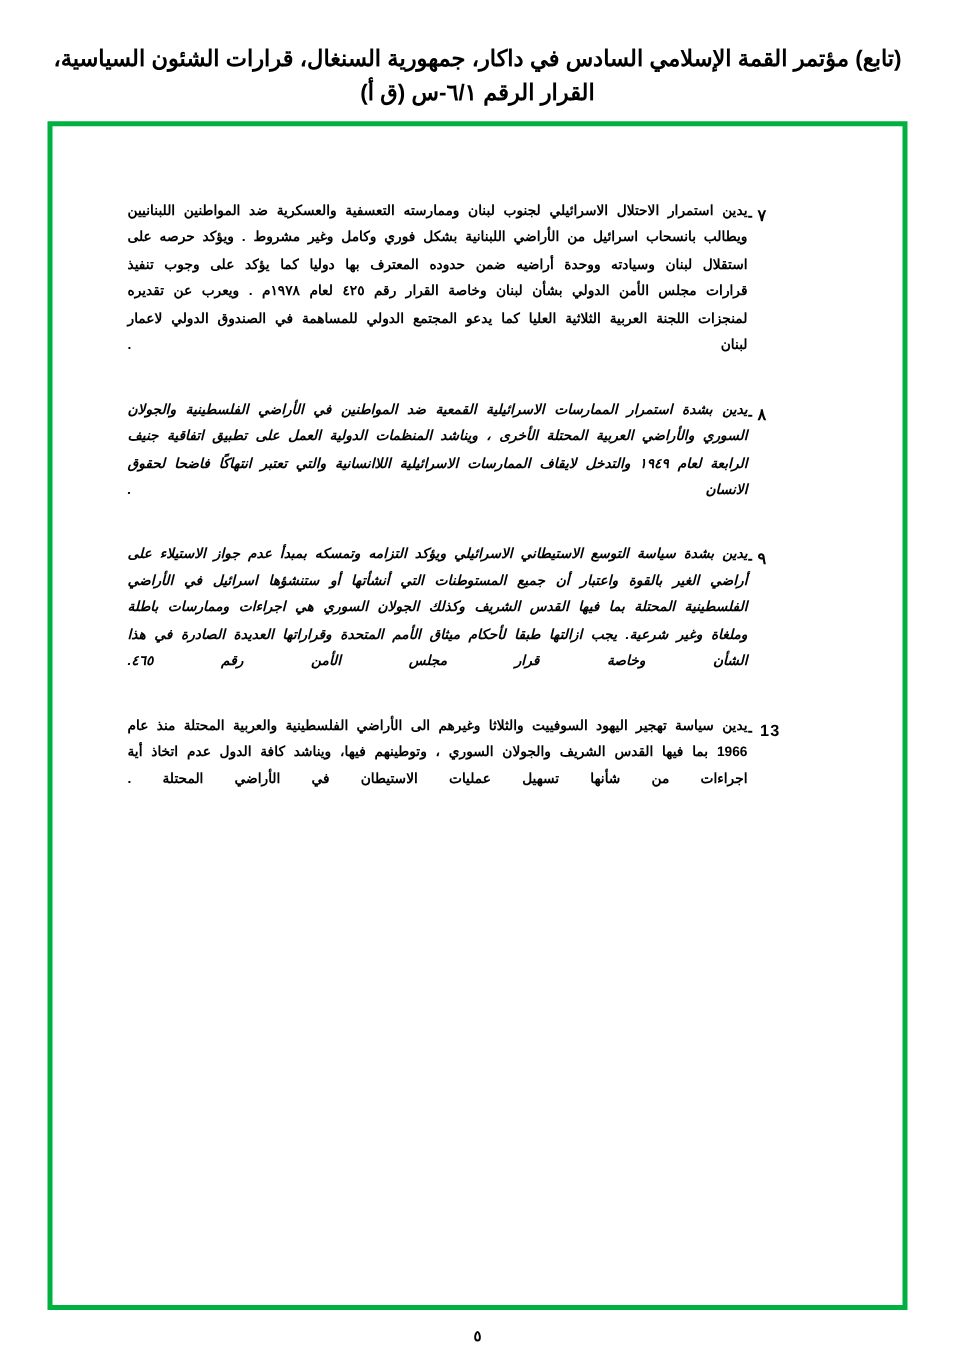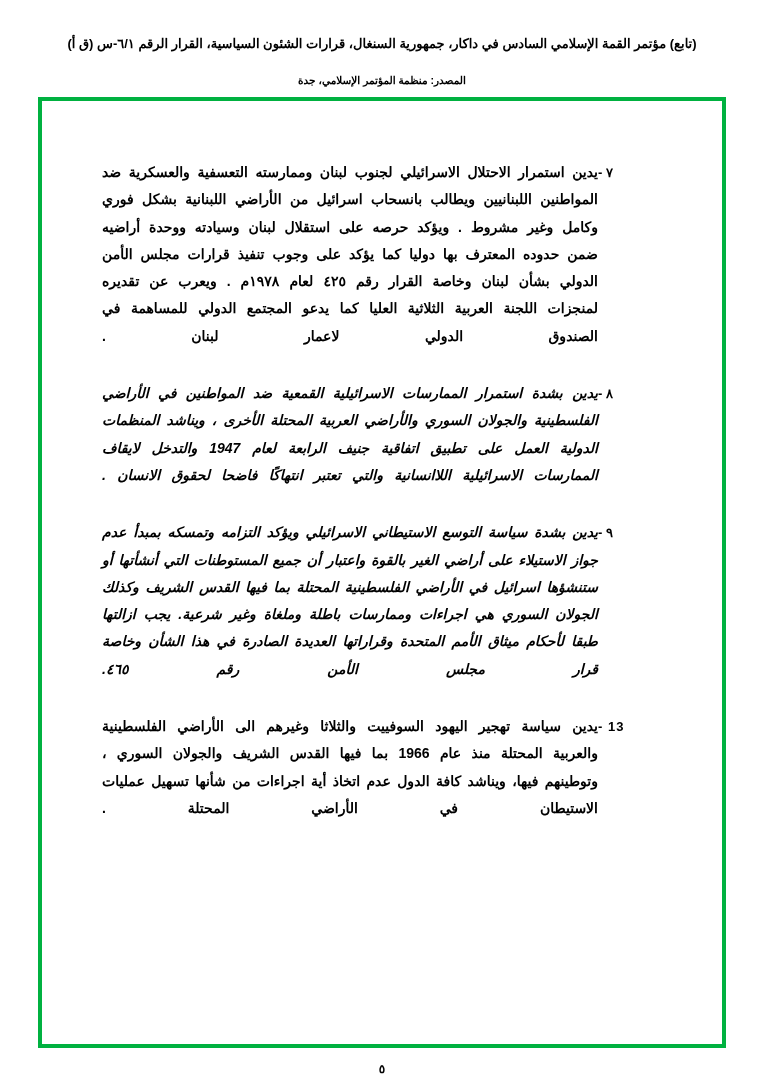--- a/index.html
+++ b/index.html
@@ -21,21 +21,21 @@
     width: 764px;
     height: 1082px;
     box-sizing: border-box;
   }
 
   .header {
     text-align: center;
     padding: 34px 40px 0 40px;
   }
   .header-title {
-    font-size: 13px;
+    font-size: 18px;
     font-weight: bold;
     line-height: 1.5;
     letter-spacing: 0px;
     direction: rtl;
   }
   .header-source {
     font-size: 10.5px;
     font-weight: bold;
     margin-top: 20px;
     direction: rtl;
@@ -75,21 +75,21 @@
     text-align: left;
     font-size: 13px;
     font-weight: bold;
     line-height: 1.95;
     padding-top: 1px;
     white-space: nowrap;
     letter-spacing: 1px;
   }
   .clause-body {
     flex: 1 1 auto;
-    font-size: 14px;
+    font-size: 11px;
     line-height: 1.95;
     text-align: justify;
     text-align-last: justify;
     font-weight: bold;
     letter-spacing: 0.8px;
     word-spacing: 2px;
   }
 
   .clause-7 .clause-body { letter-spacing: 1.6px; word-spacing: 3px; }
   .clause-8 .clause-body { letter-spacing: 1.0px; word-spacing: 2px; }
@@ -121,21 +121,21 @@
   <div class="frame">
     <div class="content">
 
       <div class="clause clause-7">
         <div class="clause-number">٧ -</div>
         <div class="clause-body">يدين استمرار الاحتلال الاسرائيلي لجنوب لبنان وممارسته التعسفية والعسكرية ضد المواطنين اللبنانيين ويطالب بانسحاب اسرائيل من الأراضي اللبنانية بشكل فوري وكامل وغير مشروط . ويؤكد حرصه على استقلال لبنان وسيادته ووحدة أراضيه ضمن حدوده المعترف بها دوليا كما يؤكد على وجوب تنفيذ قرارات مجلس الأمن الدولي بشأن لبنان وخاصة القرار رقم ٤٢٥ لعام ١٩٧٨م . ويعرب عن تقديره لمنجزات اللجنة العربية الثلاثية العليا كما يدعو المجتمع الدولي للمساهمة في الصندوق الدولي لاعمار لبنان .</div>
       </div>
 
       <div class="clause clause-8">
         <div class="clause-number">٨ -</div>
-        <div class="clause-body">يدين بشدة استمرار الممارسات الاسرائيلية القمعية ضد المواطنين في الأراضي الفلسطينية والجولان السوري والأراضي العربية المحتلة الأخرى ، ويناشد المنظمات الدولية العمل على تطبيق اتفاقية جنيف الرابعة لعام 1947 والتدخل لايقاف الممارسات الاسرائيلية اللاانسانية والتي تعتبر انتهاكًا فاضحا لحقوق الانسان .</div>
+        <div class="clause-body">يدين بشدة استمرار الممارسات الاسرائيلية القمعية ضد المواطنين في الأراضي الفلسطينية والجولان السوري والأراضي العربية المحتلة الأخرى ، ويناشد المنظمات الدولية العمل على تطبيق اتفاقية جنيف الرابعة لعام ١٩٤٩ والتدخل لايقاف الممارسات الاسرائيلية اللاانسانية والتي تعتبر انتهاكًا فاضحا لحقوق الانسان .</div>
       </div>
 
       <div class="clause clause-9">
         <div class="clause-number">٩ -</div>
         <div class="clause-body">يدين بشدة سياسة التوسع الاستيطاني الاسرائيلي ويؤكد التزامه وتمسكه بمبدأ عدم جواز الاستيلاء على أراضي الغير بالقوة واعتبار أن جميع المستوطنات التي أنشأتها أو ستنشؤها اسرائيل في الأراضي الفلسطينية المحتلة بما فيها القدس الشريف وكذلك الجولان السوري هي اجراءات وممارسات باطلة وملغاة وغير شرعية. يجب ازالتها طبقا لأحكام ميثاق الأمم المتحدة وقراراتها العديدة الصادرة في هذا الشأن وخاصة قرار مجلس الأمن رقم ٤٦٥.</div>
       </div>
 
       <div class="clause clause-10">
         <div class="clause-number">13 -</div>
         <div class="clause-body">يدين سياسة تهجير اليهود السوفييت والثلاثا وغيرهم الى الأراضي الفلسطينية والعربية المحتلة منذ عام 1966 بما فيها القدس الشريف والجولان السوري ، وتوطينهم فيها، ويناشد كافة الدول عدم اتخاذ أية اجراءات من شأنها تسهيل عمليات الاستيطان في الأراضي المحتلة .</div>

